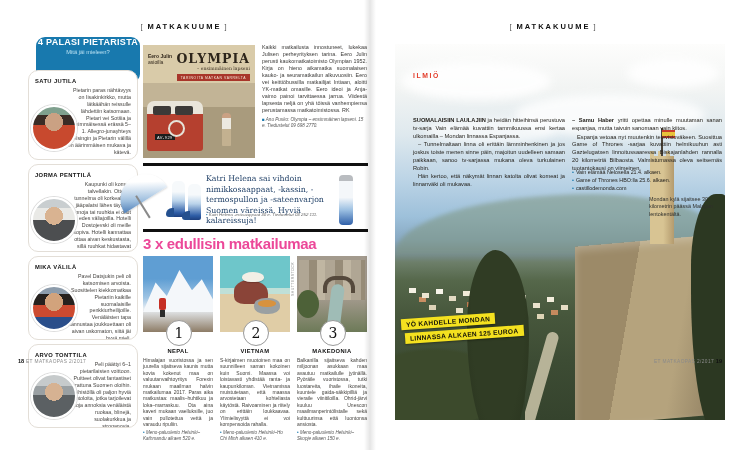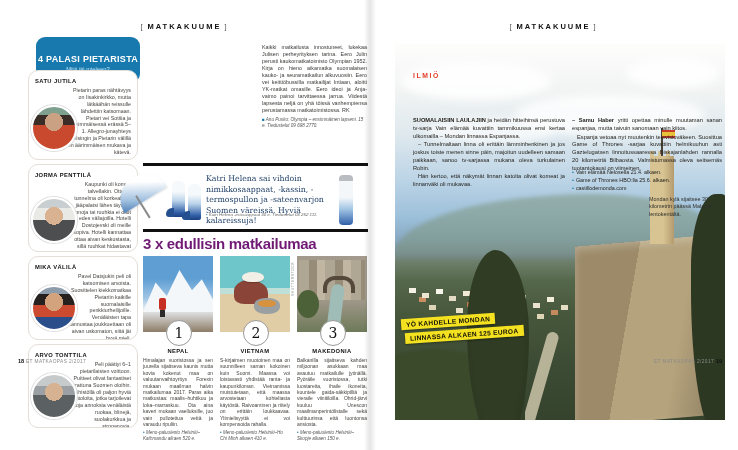--- a/index.html
+++ b/index.html
@@ -14,21 +14,21 @@
   
   .tag{position:absolute;top:22px;left:0;width:100%;text-align:center;
        font-size:7.5px;font-weight:bold;letter-spacing:2px;color:#111;}
   .tag .br{font-weight:normal;color:#555;margin:0 3px;}
 
   
   .bubble{position:absolute;left:36px;top:37px;width:104px;height:46px;background:#1879ae;
           border-radius:9px;text-align:center;color:#fff;}
   .bubble::after{content:"";position:absolute;bottom:-9px;right:16px;width:0;height:0;
           border-left:11px solid #1879ae;border-bottom:10px solid transparent;}
-  .bubble-title{font-size:9px;font-weight:bold;line-height:1.15;padding-top:17px;letter-spacing:.3px;}
+  .bubble-title{font-size:9px;font-weight:bold;line-height:1.15;padding-top:0;letter-spacing:.3px;}
   .bubble-sub{font-size:5.8px;color:#b7e0f2;margin-top:2px;}
 
   
   .card{position:absolute;left:28px;width:110px;border:1px solid #e3ded7;border-radius:10px;
         background:#fff;box-sizing:border-box;padding:7px 6px 4px 6px;overflow:hidden;}
   .card .cname{font-size:5.8px;font-weight:bold;letter-spacing:.4px;color:#111;margin-bottom:3px;}
   .card .ctext{margin-left:32px;text-align:right;font-size:5.3px;line-height:1.3;color:#474542;}
   .avatar{position:absolute;left:2px;bottom:8px;width:42px;height:42px;border-radius:50%;
           border:2px solid #fff;box-shadow:0 0 0 1px #ddd;}
   .av1{background:radial-gradient(circle at 50% 36%,#caa183 0 9px,rgba(0,0,0,0) 9px),
@@ -85,21 +85,21 @@
   .boot::after{content:"";position:absolute;left:-6px;bottom:0;width:8px;height:9px;background:#24508f;border-radius:6px 0 0 3px;}
   .boot1{left:172px;top:181px;} .boot2{left:188px;top:184px;}
   .thermos{position:absolute;left:339px;top:175px;width:14px;height:50px;border-radius:4px;
       background:linear-gradient(180deg,#b9bcc0 0 12%,#f4f7fa 12% 45%,#9cc0e2 70%,#2f5fa8 100%);}
   .quote{position:absolute;left:206px;top:174px;width:128px;font-family:"DejaVu Serif",serif;
       font-size:7.8px;font-weight:normal;line-height:1.35;color:#1f3f66;}
   .quote-src{position:absolute;left:206px;top:212px;width:128px;font-size:4.4px;color:#666;font-style:italic;}
   .quote-src .bl{color:#1879ae;font-style:normal;font-weight:bold;}
 
   
-  .t3-title{position:absolute;left:143px;top:235px;font-size:15px;font-weight:bold;letter-spacing:-.3px;color:#701a75;}
+  .t3-title{position:absolute;left:143px;top:235px;font-size:15px;font-weight:bold;letter-spacing:-.3px;color:#ec4899;}
   .t3-photo{position:absolute;top:256px;width:70px;height:76px;overflow:hidden;}
   .t3p1{left:143px;background:linear-gradient(180deg,#5f9ed3 0 30%,#9ec4e4 55%,#e9eef3 70%,#8d7c66 100%);}
   .t3p1 .mtn{position:absolute;left:0;top:14px;width:70px;height:42px;background:#f4f7fa;
       clip-path:polygon(0 100%,18% 30%,34% 62%,52% 0,70% 48%,84% 22%,100% 70%,100% 100%);}
   .t3p1 .hiker{position:absolute;left:16px;top:42px;width:7px;height:12px;background:#c62f24;border-radius:2px;}
   .t3p1 .hiker::after{content:"";position:absolute;left:1px;bottom:-7px;width:5px;height:7px;background:#2b2b2b;}
   .t3p2{left:220px;background:linear-gradient(180deg,#6ec6ca 0 42%,#bfe0d8 42% 50%,#e0cda6 50% 100%);}
   .t3p2 .hat{position:absolute;left:22px;top:16px;width:22px;height:10px;background:#f2efe6;
       border-radius:50% 50% 40% 40%;box-shadow:0 1px 1px rgba(0,0,0,.2);}
   .t3p2 .person{position:absolute;left:14px;top:24px;width:34px;height:24px;background:#8a4438;
@@ -216,20 +216,33 @@
       <div class="cname">MIKA VÄLILÄ</div>
       <div class="ctext">Pavel Datsjukin peli oli katsomisen arvoista. Suosittelen kiekkomatkaa Pietariin kaikille suomalaisille penkkiurheilijoille. Venäläisten tapa kannustaa joukkuettaan oli aivan uskomaton, siitä jäi hyvä mieli.</div>
       <div class="avatar av3"></div>
     </div>
     <div class="card card4">
       <div class="cname">ARVO TONTTILA</div>
       <div class="ctext">Peli päättyi 6–1 pietarilaisten voittoon. Puitteet olivat fantastiset verrattuna Suomen oloihin. Lähistöllä oli paljon hyviä ravintoloita, jotka tarjoilevat isoja annoksia venäläistä ruokaa, blinejä, suolakurkkua ja stroganovia.</div>
       <div class="avatar av4"></div>
     </div>
 
+    <div class="cover">
+      <div class="author">
+        <span>Eero Julin</span>
+        <em>asioilla</em>
+      </div>
+      <div class="btitle">OLYMPIA</div>
+      <div class="bsub">– ensimmäinen lapseni</div>
+      <div class="banner">TARINOITA MATKAN VARRELTA</div>
+      <div class="bus">
+        <div class="plate">AV-929</div>
+      </div>
+      <div class="figure"></div>
+    </div>
 
     <div class="art">
       <div class="body">Kaikki matkailusta innostuneet, lukekaa Julisen perheyrityksen tarina. Eero Julin perusti kaukomatkatoimisto Olympian 1952. Kirja on hieno aikamatka suomalaisen kauko- ja seuramatkailun alkuvuosiin. Eero vei keittiöbussilla matkailijat Intiaan, aloitti YK-matkat omasille. Eero ideoi ja Anja-vaimo painoi tarvittaessa jarrua. Viidestä lapsesta neljä on yhä töissä vanhempiensa perustamassa matkatoimistossa. RK</div>
       <div class="src">
         <span class="bl">■</span><span>Anu Pusko: Olympia – ensimmäinen lapseni. 15 e. Tiedustelut 09 698 2770.</span>
       </div>
     </div>
 
     <div class="rule rule-top"></div>
     <div class="umbrella"></div>

